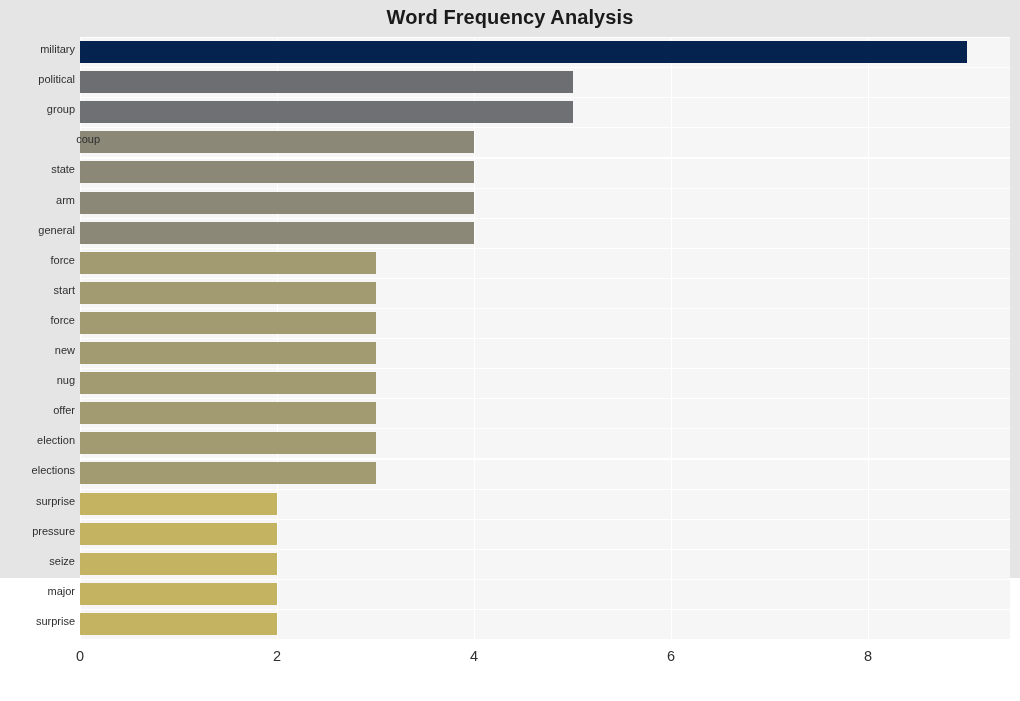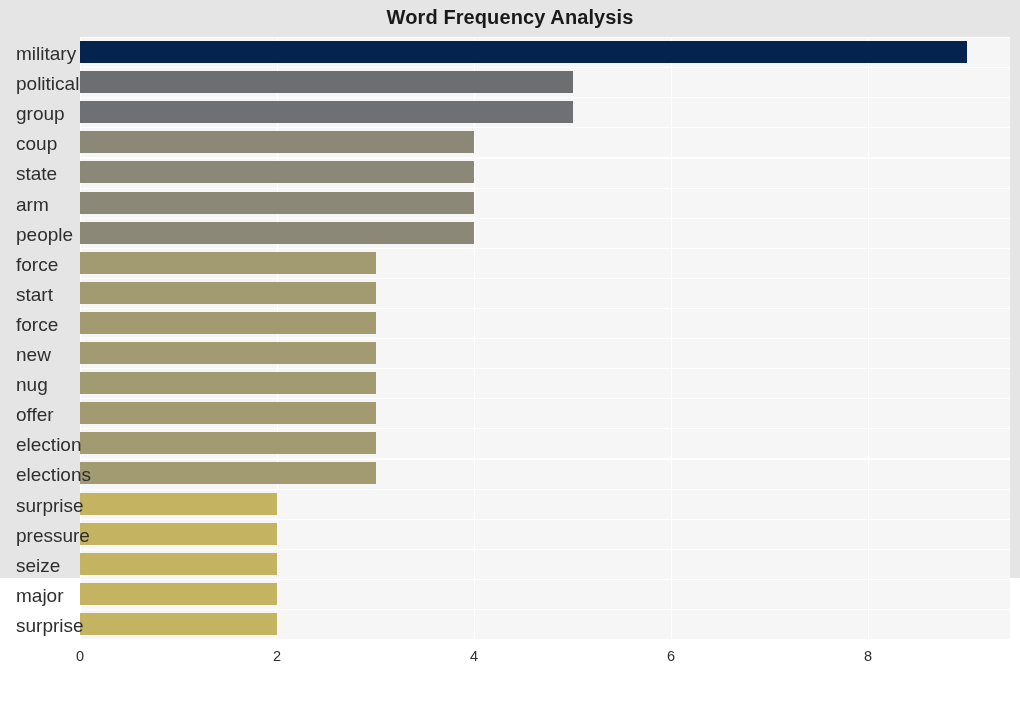--- a/index.html
+++ b/index.html
@@ -66,24 +66,24 @@
   }
 
   
   .bar {
     position: absolute;
     left: 0;
     height: 22px;
   }
   .ytick-label {
     position: absolute;
-    left: 16px;
+    left: 0;
     width: 75px;
-    text-align: left;
-    font-size: 19px;
+    text-align: right;
+    font-size: 11px;
     color: #2e2e2e;
     white-space: nowrap;
   }
 
   
   .xtick-label {
     position: absolute;
     top: 648px;
     width: 60px;
     margin-left: -30px;
@@ -153,24 +153,24 @@
       <div class="bar" title="general: 2" style="width: 197.034px; top: 485.65px; background: rgb(196, 179, 97);"></div>
       <div class="bar" title="seize: 2" style="width: 197.034px; top: 515.75px; background: rgb(196, 179, 97);"></div>
       <div class="bar" title="major: 2" style="width: 197.034px; top: 545.85px; background: rgb(196, 179, 97);"></div>
       <div class="bar" title="pressure: 2" style="width: 197.034px; top: 575.95px; background: rgb(196, 179, 97);"></div>
     </div>
 
   <div id="y-tick-labels">
       <div class="ytick-label" style="top: 43.05px;">military</div>
       <div class="ytick-label" style="top: 73.15px;">political</div>
       <div class="ytick-label" style="top: 103.25px;">group</div>
-      <div class="ytick-label" style="top: 133.35px;">coup</div>
+      <div class="ytick-label" style="top: 133.35px; padding-left: 25px;">coup</div>
       <div class="ytick-label" style="top: 163.45px;">state</div>
       <div class="ytick-label" style="top: 193.55px;">arm</div>
-      <div class="ytick-label" style="top: 223.65px;">people</div>
+      <div class="ytick-label" style="top: 223.65px;">general</div>
       <div class="ytick-label" style="top: 253.75px;">force</div>
       <div class="ytick-label" style="top: 283.85px;">start</div>
       <div class="ytick-label" style="top: 313.95px;">force</div>
       <div class="ytick-label" style="top: 344.05px;">new</div>
       <div class="ytick-label" style="top: 374.15px;">nug</div>
       <div class="ytick-label" style="top: 404.25px;">offer</div>
       <div class="ytick-label" style="top: 434.35px;">election</div>
       <div class="ytick-label" style="top: 464.45px;">elections</div>
       <div class="ytick-label" style="top: 494.55px;">surprise</div>
       <div class="ytick-label" style="top: 524.65px;">pressure</div>

